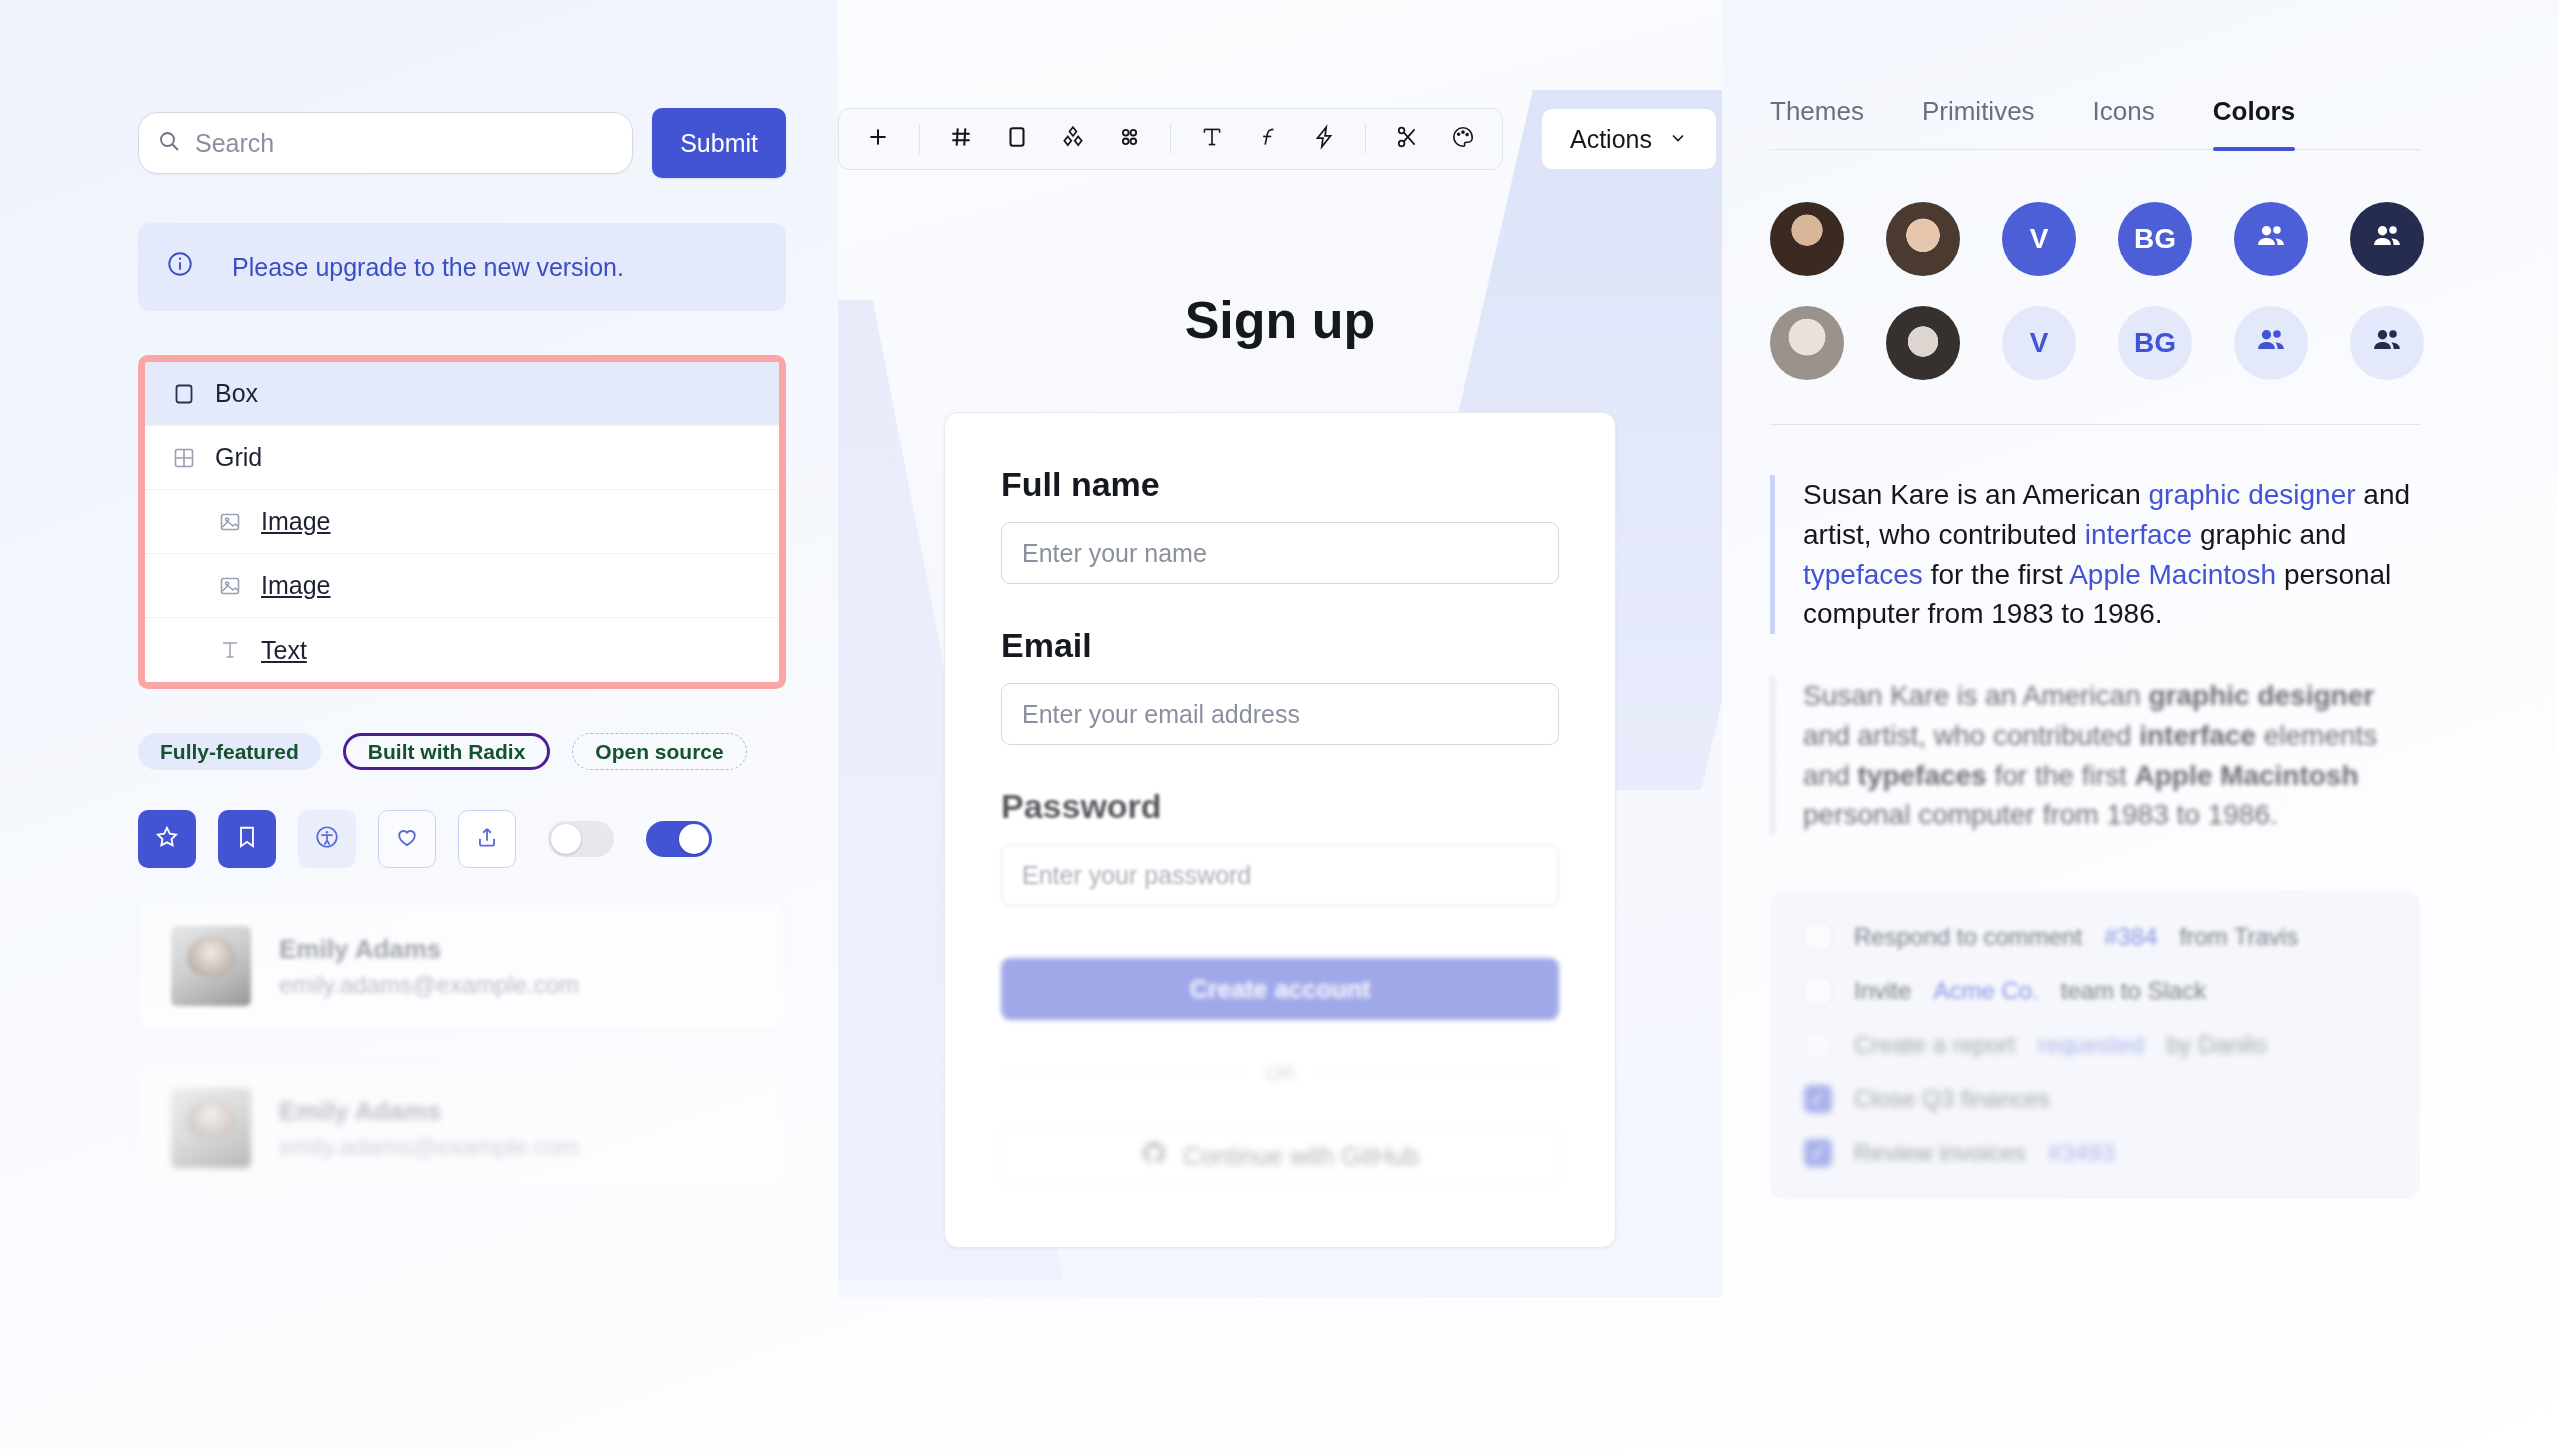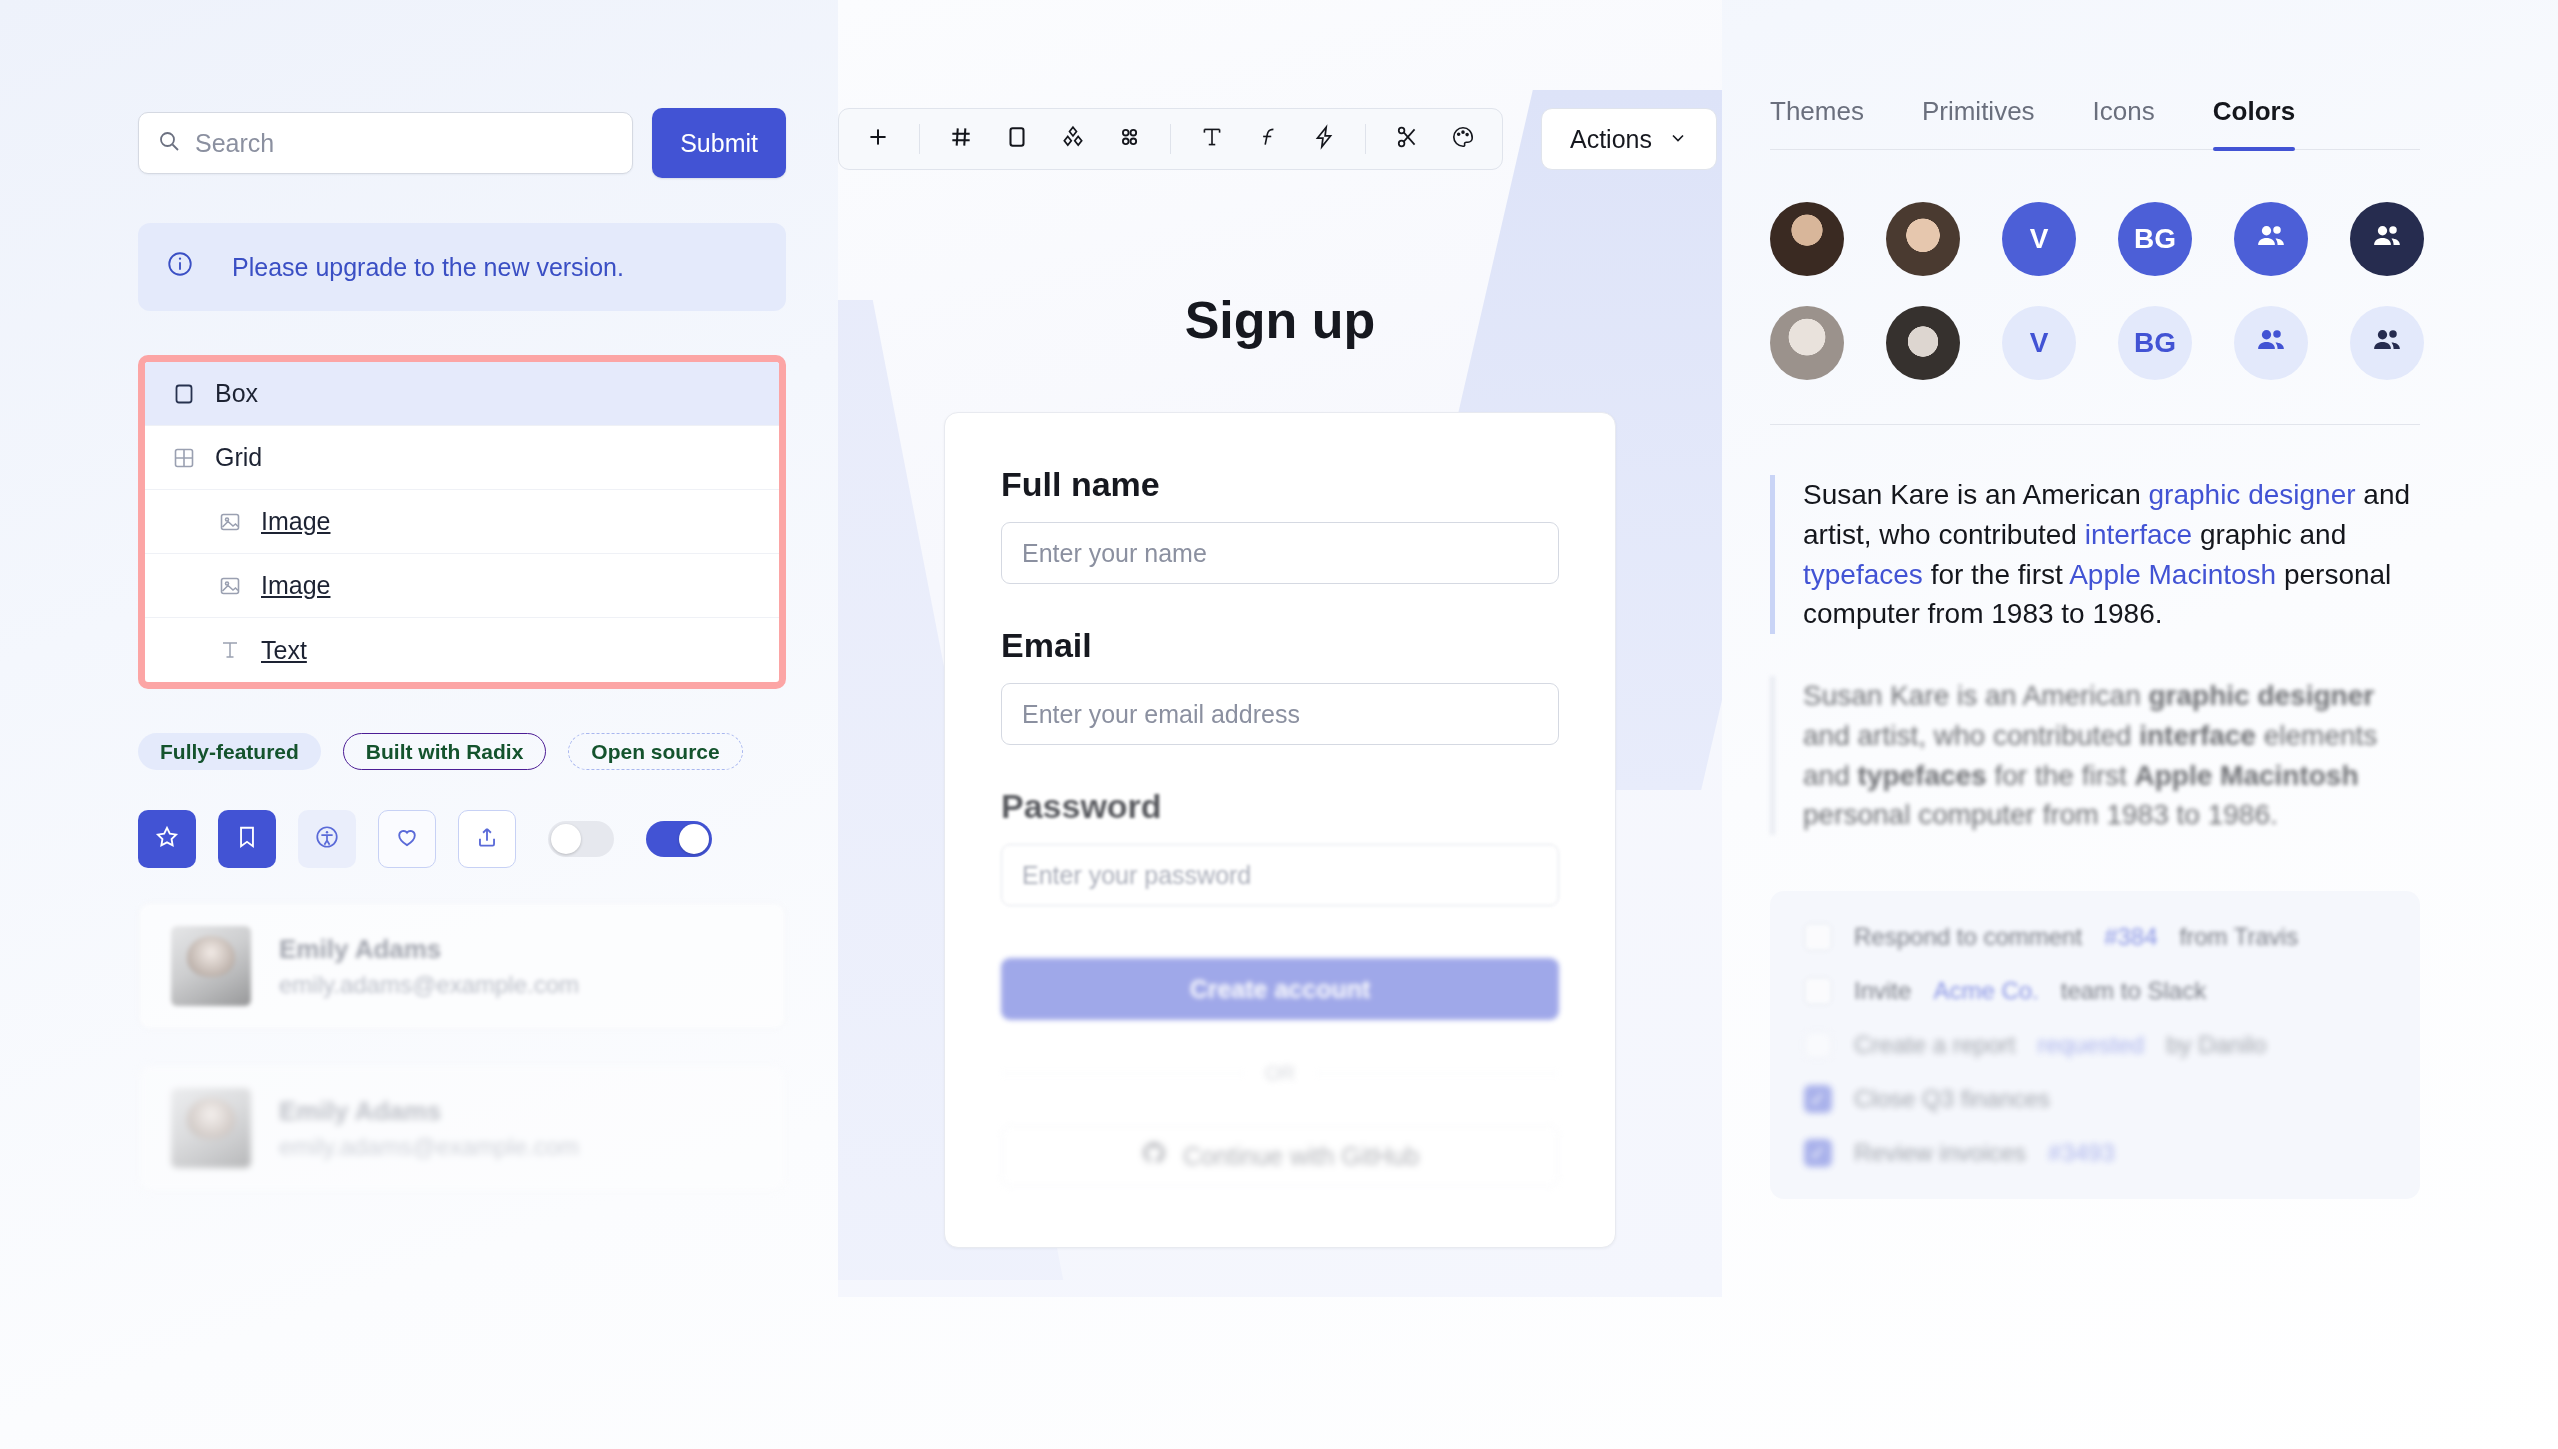--- a/index.html
+++ b/index.html
@@ -12,21 +12,21 @@
   }
   .page { position: relative; width: 2558px; height: 1449px; }
 
   
   .left-col {
     position: absolute; left: 138px; top: 108px; width: 648px;
   }
   .search-row { display: flex; gap: 19px; align-items: center; }
   .search-box {
     flex: 1; height: 62px; background: #ffffff;
-    border: 1px solid #d5d9e2; border-radius: 10px;
+    border: 1px solid #d5d9e2; border-radius: 20px;
     display: flex; align-items: center; padding: 0 18px; gap: 14px;
     box-shadow: 0 1px 2px rgba(20,30,60,.05);
   }
   .search-box .ph { color: #8b90a0; font-size: 25px; }
   .submit-btn {
     height: 70px; padding: 0 28px; background: #4253d4;
     color: #fff; font-size: 25px; border: none; border-radius: 10px;
     cursor: pointer; font-family: inherit;
     box-shadow: 0 1px 2px rgba(20,30,60,.12);
   }
@@ -52,21 +52,21 @@
   .tree-icon { width: 26px; height: 26px; display: inline-flex; align-items: center; justify-content: center; color: #9aa0b1; flex: none; }
   .tree-item.sel .tree-icon { color: #27324f; }
 
   .badges { margin-top: 44px; display: flex; gap: 22px; }
   .badge {
     height: 37px; padding: 4px 22px; border-radius: 22px;
     display: inline-flex; align-items: center;
     font-size: 21px; font-weight: bold; color: #14532d; cursor: pointer;
   }
   .badge.soft { background: #e4eafb; }
-  .badge.outline { border: 1px solid #4c1d95; }
+  .badge.outline { border: 3px solid #4c1d95; }
   .badge.dashed { border: 1px dashed #a9b7ef; }
 
   .icon-row { margin-top: 40px; display: flex; gap: 22px; align-items: center; }
   .icon-btn {
     width: 58px; height: 58px; border-radius: 10px;
     display: flex; align-items: center; justify-content: center; cursor: pointer;
   }
   .icon-btn.solid { background: #4253d4; color: #fff; }
   .icon-btn.soft { background: #eaeefb; color: #5a6ad8; }
   .icon-btn.outline { border: 1px solid #c7d1f5; color: #5a6ad8; background: #fafbff; }

